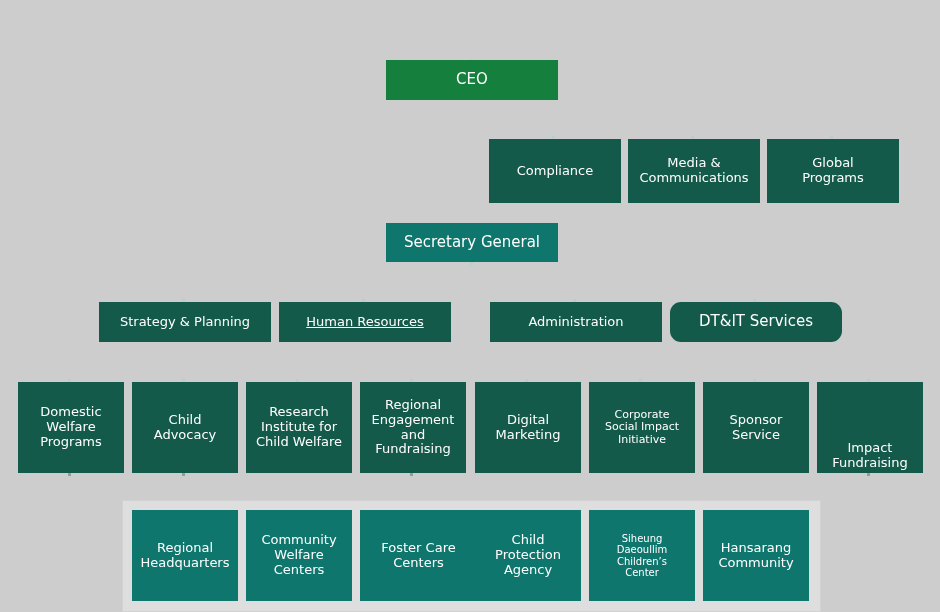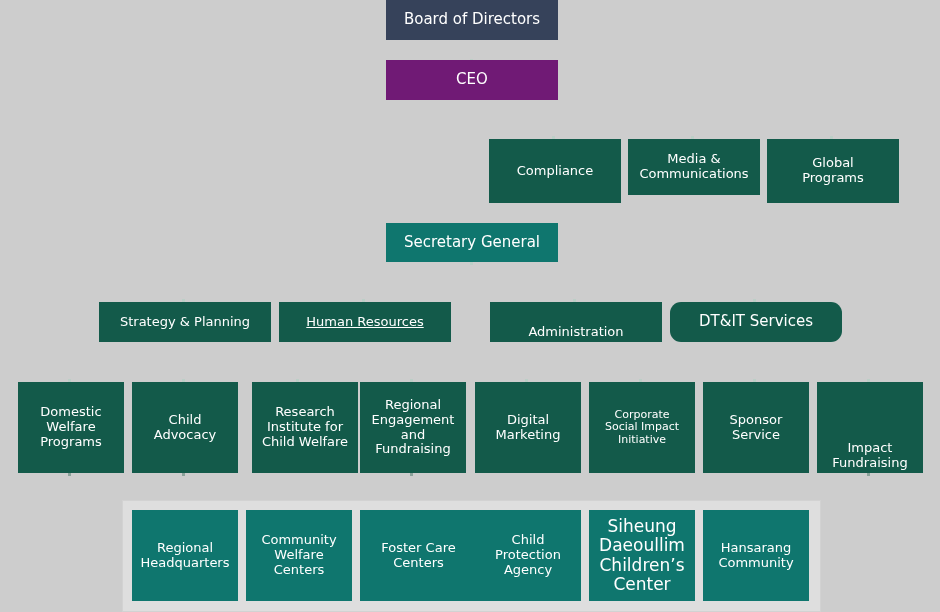--- a/index.html
+++ b/index.html
@@ -33,21 +33,21 @@
     line-height: 1.14;
     padding: 2px 5px;
     overflow: hidden;
   }
   .node .label {
     display: block;
     white-space: pre-line;
   }
   
   .c-navy   { background: #36425a; }
-  .c-ceo    { background: #701a75; }
+  .c-ceo    { background: #15803d; }
   .c-dark   { background: #135a4a; }
   .c-bright { background: #0f766e; }
 
   
   .stub {
     position: absolute;
     width: 3px;
     height: 3px;
     background: #b9cfc6;
     opacity: .85;
@@ -83,67 +83,64 @@
   <div class="stub" style="left:525px; top:379px;"></div>
   <div class="stub" style="left:639px; top:379px;"></div>
   <div class="stub" style="left:753px; top:379px;"></div>
   <div class="stub" style="left:867px; top:379px;"></div>
 
   <div class="stub stub-dark" style="left:68px;  top:473px;"></div>
   <div class="stub stub-dark" style="left:182px; top:473px;"></div>
   <div class="stub stub-dark" style="left:410px; top:473px;"></div>
   <div class="stub stub-dark" style="left:867px; top:473px;"></div>
 
-  <div class="node c-navy" style="left:386px; top:0px; width:172px; height:40px; font-size:15px;">
-    <span class="label">Board of Directors</span>
-  </div>
 
   <div class="node c-ceo" style="left:386px; top:60px; width:172px; height:40px; font-size:15px;">
     <span class="label">CEO</span>
   </div>
 
   <div class="node c-dark" style="left:489px; top:139px; width:132px; height:64px; font-size:13px;">
     <span class="label">Compliance</span>
   </div>
-  <div class="node c-dark" style="left:628px; top:139px; width:132px; height:56px; font-size:13px;">
+  <div class="node c-dark" style="left:628px; top:139px; width:132px; height:64px; font-size:13px;">
     <span class="label">Media &amp;
 Communications</span>
   </div>
   <div class="node c-dark" style="left:767px; top:139px; width:132px; height:64px; font-size:13px;">
     <span class="label">Global
 Programs</span>
   </div>
 
   <div class="node c-bright" style="left:386px; top:223px; width:172px; height:39px; font-size:15px;">
     <span class="label">Secretary General</span>
   </div>
 
   <div class="node c-dark" style="left:99px; top:302px; width:172px; height:40px; font-size:13px;">
     <span class="label">Strategy &amp; Planning</span>
   </div>
   <div class="node c-dark" style="left:279px; top:302px; width:172px; height:40px; font-size:13px;text-decoration:underline;">
     <span class="label">Human Resources</span>
   </div>
-  <div class="node c-dark" style="left:490px; top:302px; width:172px; height:40px; font-size:13px;align-items:flex-end;">
+  <div class="node c-dark" style="left:490px; top:302px; width:172px; height:40px; font-size:13px;">
     <span class="label">Administration</span>
   </div>
   <div class="node c-dark" style="left:670px; top:302px; width:172px; height:40px; font-size:15px;border-radius:11px;">
     <span class="label">DT&amp;IT Services</span>
   </div>
 
   <div class="node c-dark" style="left:18px; top:382px; width:106px; height:91px; font-size:13px;">
     <span class="label">Domestic
 Welfare
 Programs</span>
   </div>
   <div class="node c-dark" style="left:132px; top:382px; width:106px; height:91px; font-size:13px;">
     <span class="label">Child
 Advocacy</span>
   </div>
-  <div class="node c-dark" style="left:246px; top:382px; width:106px; height:91px; font-size:13px;margin-left:6px;">
+  <div class="node c-dark" style="left:246px; top:382px; width:106px; height:91px; font-size:13px;">
     <span class="label">Research
 Institute for
 Child Welfare</span>
   </div>
   <div class="node c-dark" style="left:360px; top:382px; width:106px; height:91px; font-size:13px;">
     <span class="label">Regional
 Engagement
 and
 Fundraising</span>
   </div>
@@ -178,21 +175,21 @@
   </div>
   <div class="node c-bright" style="left:360px; top:510px; width:117px; height:91px; font-size:13px;">
     <span class="label">Foster Care
 Centers</span>
   </div>
   <div class="node c-bright" style="left:475px; top:510px; width:106px; height:91px; font-size:13px;">
     <span class="label">Child
 Protection
 Agency</span>
   </div>
-  <div class="node c-bright" style="left:589px; top:510px; width:106px; height:91px; font-size:17px;">
+  <div class="node c-bright" style="left:589px; top:510px; width:106px; height:91px; font-size:10px;">
     <span class="label">Siheung
 Daeoullim
 Children’s
 Center</span>
   </div>
   <div class="node c-bright" style="left:703px; top:510px; width:106px; height:91px; font-size:13px;">
     <span class="label">Hansarang
 Community</span>
   </div>
 

